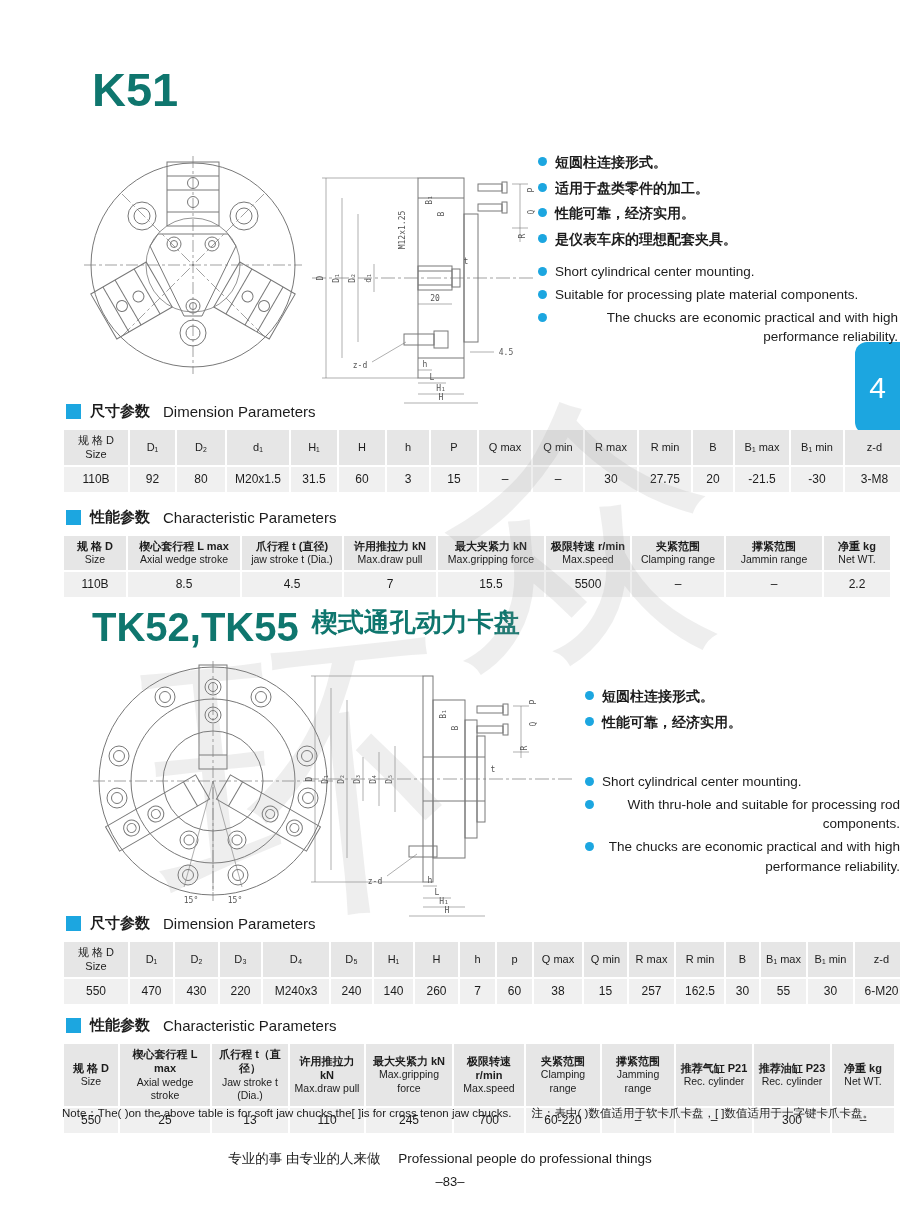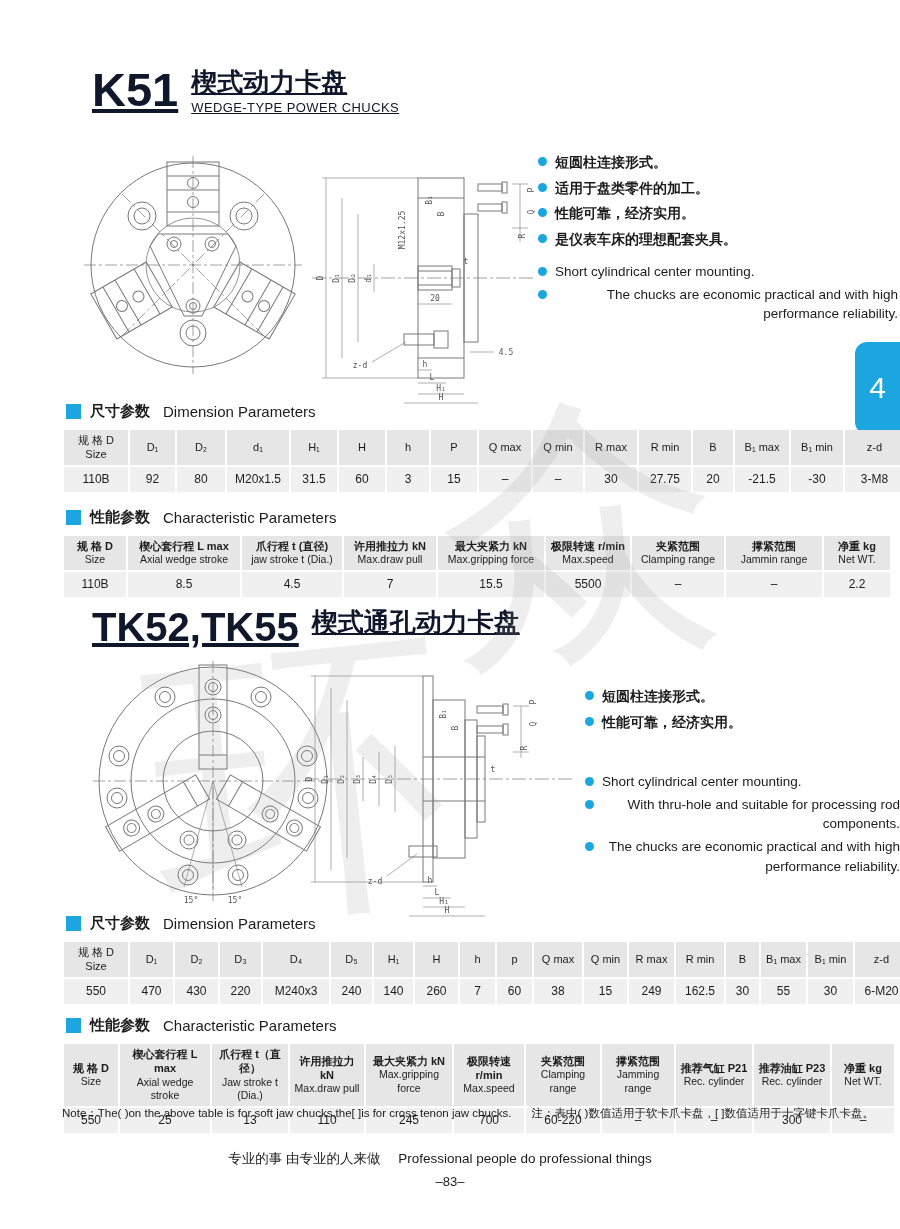--- a/index.html
+++ b/index.html
@@ -12,21 +12,21 @@
         font-family:"DejaVu Serif",serif; line-height:1; transform:rotate(-6deg); }
   .wm1 { left:440px; top:390px; font-size:280px; }
   .wm2 { left:150px; top:630px; font-size:300px; }
 
   
   .side-tab { position:absolute; right:0; top:342px; width:45px; height:92px; background:#1ca6e0;
     border-radius:12px 0 0 12px; color:#fff; font-size:30px; display:flex; align-items:center;
     justify-content:center; z-index:2; }
 
   
-  .model-hdr { position:absolute; display:flex; gap:13px; color:#0f172a; z-index:2;text-decoration:underline; }
+  .model-hdr { position:absolute; display:flex; gap:13px; color:#0f766e; z-index:2; }
   .model-hdr .model { font-weight:bold; line-height:.95; }
   .mh1 .model { font-size:47px; }
   .mh2 .model { font-size:40px; }
   .model-hdr .tcol { display:flex; flex-direction:column; }
   .model-hdr .tcn { font-weight:bold; font-size:26px; line-height:1.1; }
   .model-hdr .ten { font-size:13px; letter-spacing:.4px; margin-top:3px; white-space:nowrap; }
 
   .sec-hdr { position:absolute; display:flex; align-items:center; gap:9px; z-index:2; }
   .sec-hdr .sq { width:15px; height:15px; background:#1ca6e0; }
   .sec-hdr .cn { font-size:15px; font-weight:bold; }
@@ -68,24 +68,20 @@
 
 <div class="page">
 
   <div class="wm wm1">众</div>
   <div class="wm wm2">环</div>
 
   <div class="side-tab">4</div>
 
   <div class="model-hdr mh1" style="left:92px; top:68px;">
     <div class="model">K51</div>
-    <div class="tcol">
-      <div class="tcn">楔式动力卡盘</div>
-      <div class="ten">WEDGE-TYPE POWER CHUCKS</div>
-    </div>
   </div>
 
   <svg class="draw" style="left:78px; top:140px;" width="230" height="245" viewBox="0 0 230 245">
     <g stroke="#787878" fill="none" stroke-width="1">
       <circle cx="115" cy="125" r="102"></circle>
       <g stroke-dasharray="12 3 3 3" stroke-width="0.7">
         <line x1="6" y1="125" x2="224" y2="125"></line>
         <line x1="115" y1="16" x2="115" y2="234"></line>
         <line x1="44" y1="54" x2="186" y2="196"></line>
         <line x1="186" y1="54" x2="44" y2="196"></line>
@@ -198,20 +194,24 @@
         <span>是仪表车床的理想配套夹具。</span>
       </li>
   </ul>
   <ul class="bullets b-en" style="left:538px; top:262px; width:360px;">
     <li>
         <span class="dot"></span>
         <span>Short cylindrical center mounting.</span>
       </li>
     <li>
         <span class="dot"></span>
+        <span>Suitable for processing plate material components.</span>
+      </li>
+    <li>
+        <span class="dot"></span>
         <span>The chucks are economic practical and with high performance reliability.</span>
       </li>
   </ul>
 
   <div class="sec-hdr" style="left:66px; top:402px;">
     <span class="sq"></span>
     <span class="cn">尺寸参数</span>
     <span class="en">Dimension Parameters</span>
   </div>
   <div class="twrap" style="left:62px; top:428px;">
@@ -524,21 +524,21 @@
           <td>430</td>
           <td>220</td>
           <td>M240x3</td>
           <td>240</td>
           <td>140</td>
           <td>260</td>
           <td>7</td>
           <td>60</td>
           <td>38</td>
           <td>15</td>
-          <td>249</td>
+          <td>257</td>
           <td>162.5</td>
           <td>30</td>
           <td>55</td>
           <td>30</td>
           <td>6-M20</td>
         </tr>
       </tbody>
     </table>
   </div>
 

